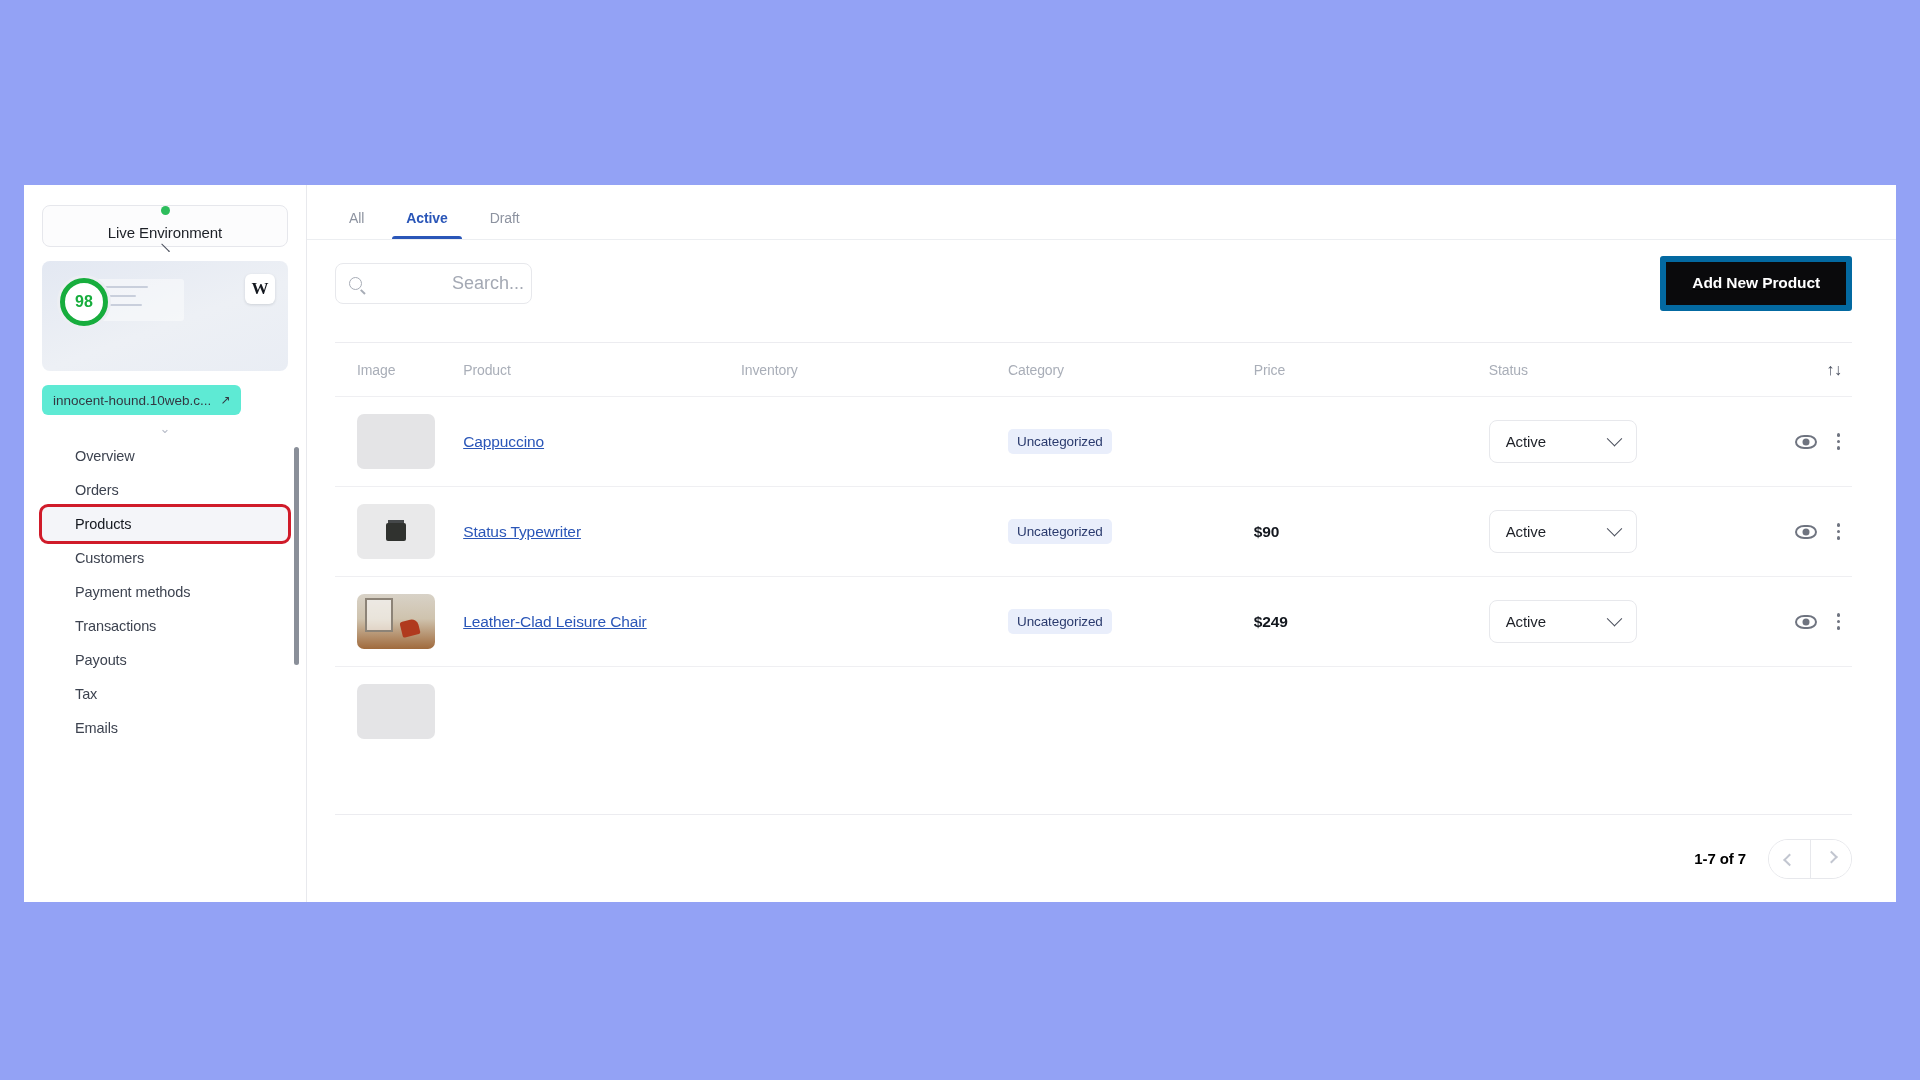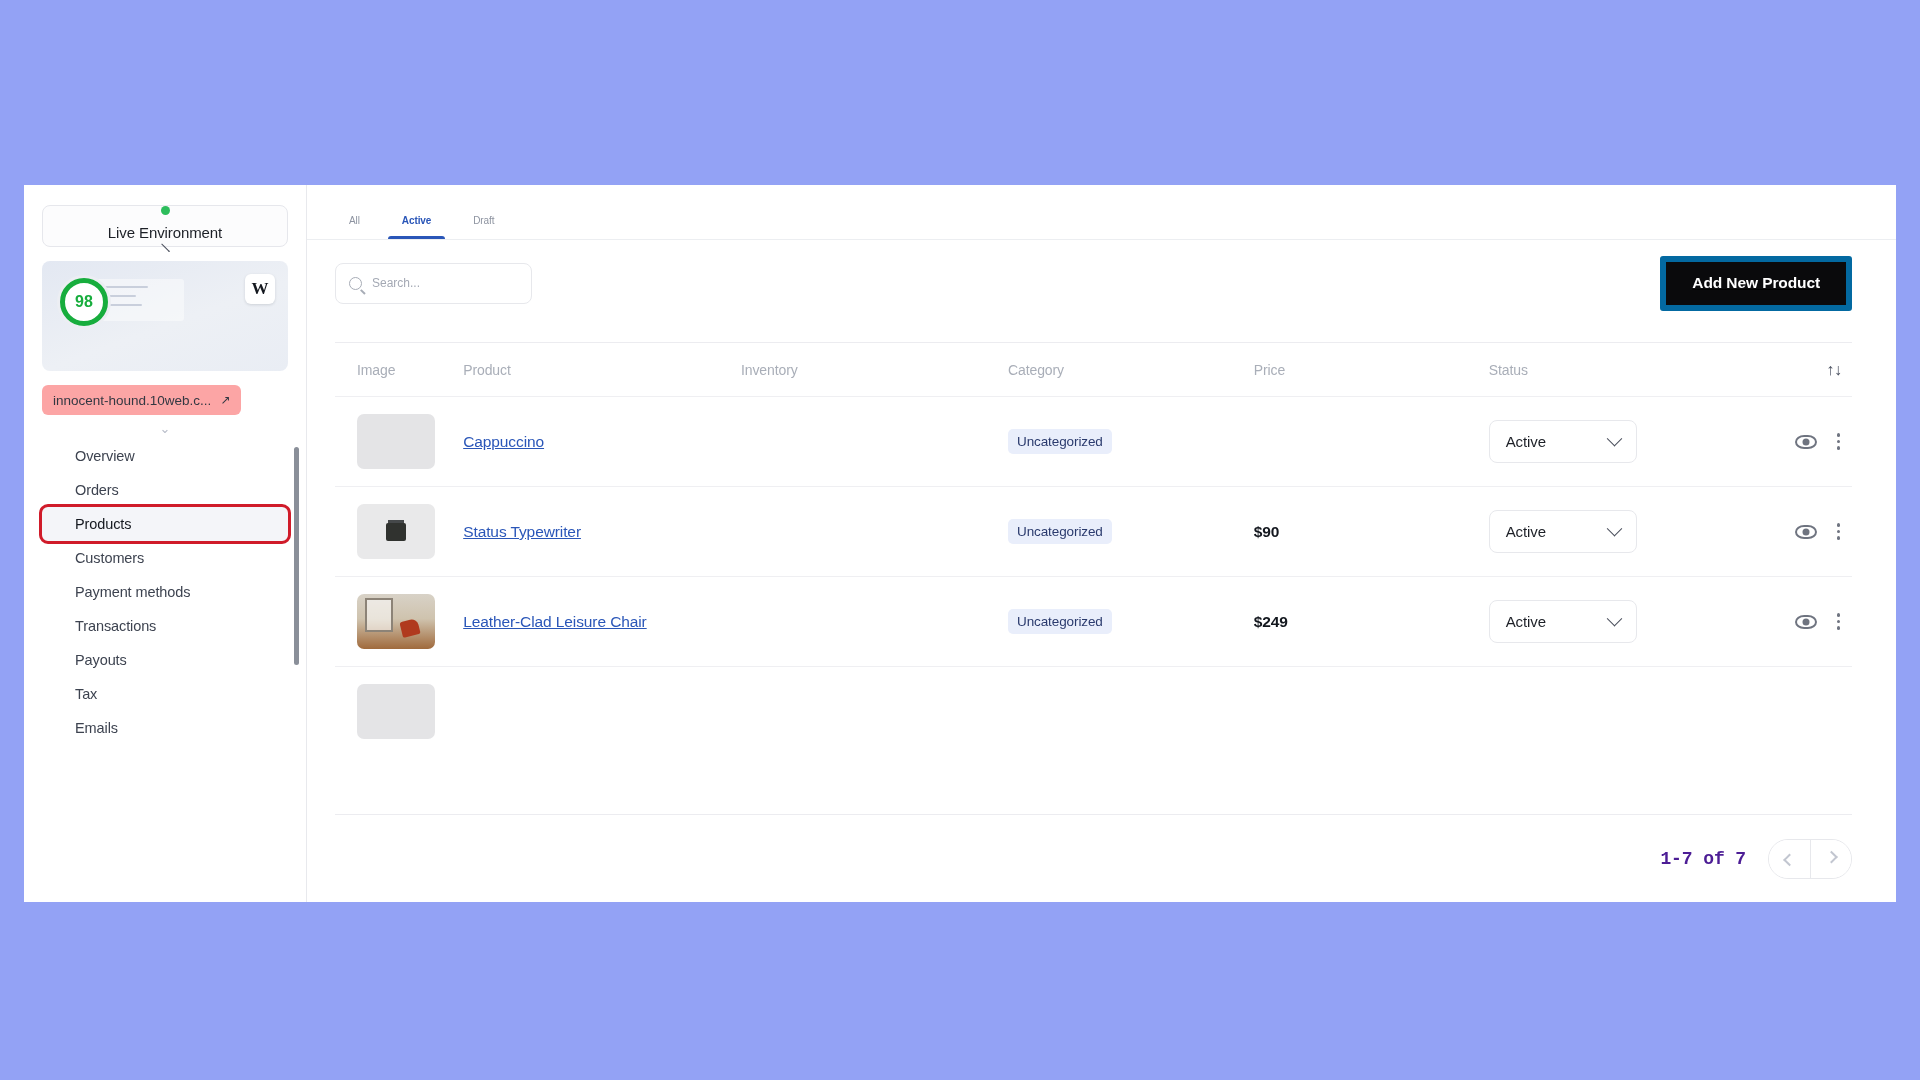--- a/index.html
+++ b/index.html
@@ -93,21 +93,21 @@
     width: 30px; height: 30px; border-radius: 6px;
     background: #fff; box-shadow: 0 1px 3px rgba(20,25,40,.14);
     display: flex; align-items: center; justify-content: center;
     font-family: "Liberation Serif", serif;
     font-size: 17px; font-weight: 700; color: #14181f;
   }
 
   .site-url {
     margin: 14px 18px 0 18px;
     height: 30px;
-    background: #fca5a5;
+    background: #5eead4;
     border-radius: 6px;
     display: inline-flex;
     align-items: center;
     padding: 0 11px;
     gap: 9px;
     cursor: pointer;
   }
   .site-url span.txt { font-size: 13.5px; color: #333842; }
   .ext-arrow { font-size: 12px; color: #333842; line-height: 1; }
 
@@ -187,21 +187,21 @@
     flex: 0 0 55px;
     display: flex;
     align-items: flex-end;
     padding-left: 28px;
     border-bottom: 1px solid #eceef1;
     background: #fff;
   }
   .tab {
     padding: 0 14px 13px 14px;
     margin-right: 14px;
-    font-size: 10px;
+    font-size: 14px;
     color: #8d93a0;
     cursor: pointer;
     position: relative;
     letter-spacing: -0.1px;
     text-align: right;
   }
   .tab.active { color: #2a56b8; font-weight: 700; }
   .tab.active::after {
     content:"";
     position: absolute; left: 0; right: 0; bottom: 0;
@@ -229,21 +229,21 @@
     position: relative;
   }
   .search-icon::after {
     content:""; position:absolute; right:-5px; bottom:-4px;
     width: 6px; height:1.7px; background:#a7acb6;
     transform: rotate(45deg);
   }
   .search-box input {
     border: none; outline: none; flex: 1;
     font-family: "Liberation Sans", sans-serif;
-    font-size: 12px; color: #1d4ed8; background: transparent;
+    font-size: 18px; color: #1d4ed8; background: transparent; text-align: center;
   }
   .search-box input::placeholder { color: #a4a9b4; }
 
   .spacer { flex: 1; }
 
   .add-btn-wrap {
     border: 6px solid #0369a1;
     border-radius: 3px;
     padding: 0;
     text-decoration: underline;
@@ -387,23 +387,22 @@
     height: 88px;
     flex: 0 0 88px;
     border-top: 1px solid #ececf0;
     margin: 0 44px 0 28px;
     display: flex;
     align-items: center;
     justify-content: flex-end;
     gap: 22px;
   }
   .page-count {
-    font-size: 18px; font-weight: 700; color: #4c1d95;
-    letter-spacing: -0.1px;
-    font-family: Liberation Mono, monospace;
+    font-size: 15px; font-weight: 700; color: #000000;
+    letter-spacing: -0.1px;
   }
   .pager {
     display: flex;
     border: 1px solid #e7e8ec;
     border-radius: 22px;
     overflow: hidden;
   }
   .pager button {
     width: 41px; height: 38px;
     border: none; background: #fff;

